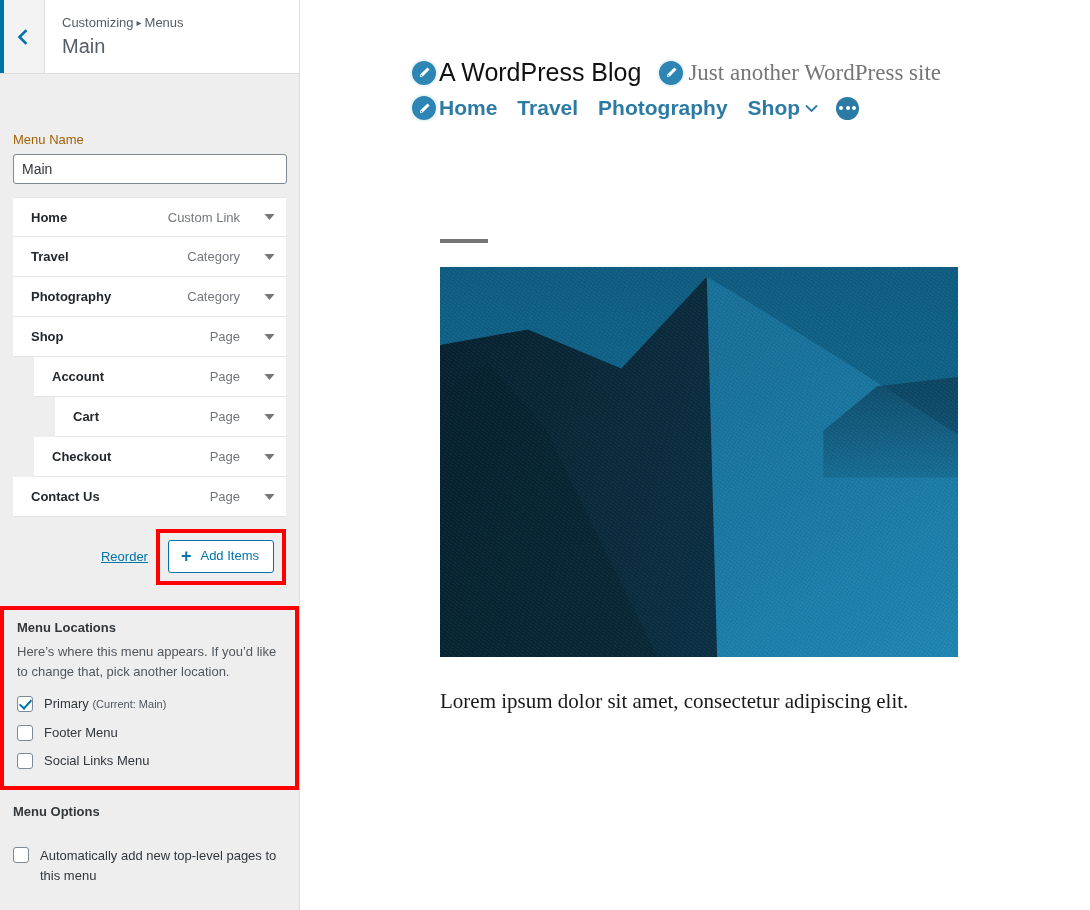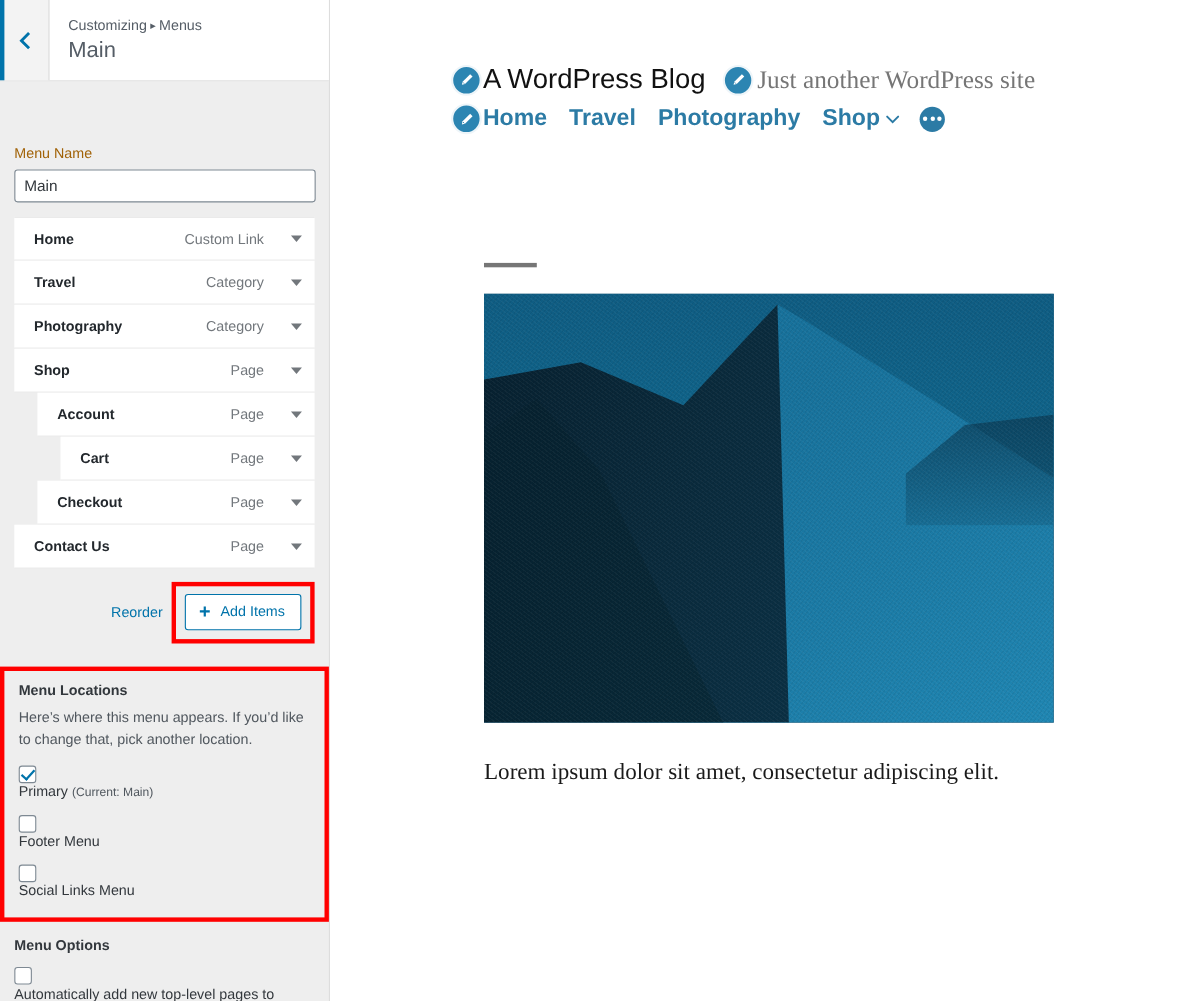--- a/index.html
+++ b/index.html
@@ -135,20 +135,21 @@
   .mi-toggle svg { display: block; }
 
   
   .actions-row {
     display: flex; align-items: center; justify-content: flex-end;
     padding: 12px 13px 0 13px;
     position: relative;
   }
   .reorder-link {
     font-size: 13px; color: #0073aa;
+    text-decoration: underline;
     cursor: pointer;
     margin-right: 8px;
   }
   .add-items-highlight {
     border: 4px solid #ff0000;
     padding: 7px 8px 8px 8px;
     display: inline-block;
     line-height: 0;
   }
   .add-items-btn {
@@ -179,21 +180,20 @@
   .locations-desc {
     font-size: 13px; color: #50575e;
     line-height: 1.55;
     margin-bottom: 13px;
     max-width: 272px;
   }
   .checkbox-row {
     display: flex; align-items: flex-start;
     margin-bottom: 11px;
     cursor: pointer;
-    flex-direction: column;
   }
   .checkbox-row:last-child { margin-bottom: 0; }
   .cbox {
     flex: 0 0 16px;
     width: 16px; height: 16px;
     border: 1px solid #7e8993;
     border-radius: 3px;
     background: #fff;
     margin-right: 11px;
     position: relative;
@@ -209,21 +209,21 @@
     transform: rotate(42deg);
   }
   .cb-label {
     font-size: 13px; color: #32373c;
     line-height: 1.35;
   }
   .cb-note { color: #50575e; font-size: 11px; }
 
   
   .options-wrap { padding: 14px 13px 0 13px; }
-  .options-wrap .section-heading { margin-bottom: 11px; }
+  .options-wrap .section-heading { margin-bottom: 27px; }
   .opt-label {
     font-size: 13px; color: #32373c; line-height: 1.55;
     max-width: 253px;
   }
   .delete-link {
     display: inline-block;
     margin-top: 20px;
     font-size: 13px; color: #b32d2e;
     text-decoration: underline;
     cursor: pointer;

